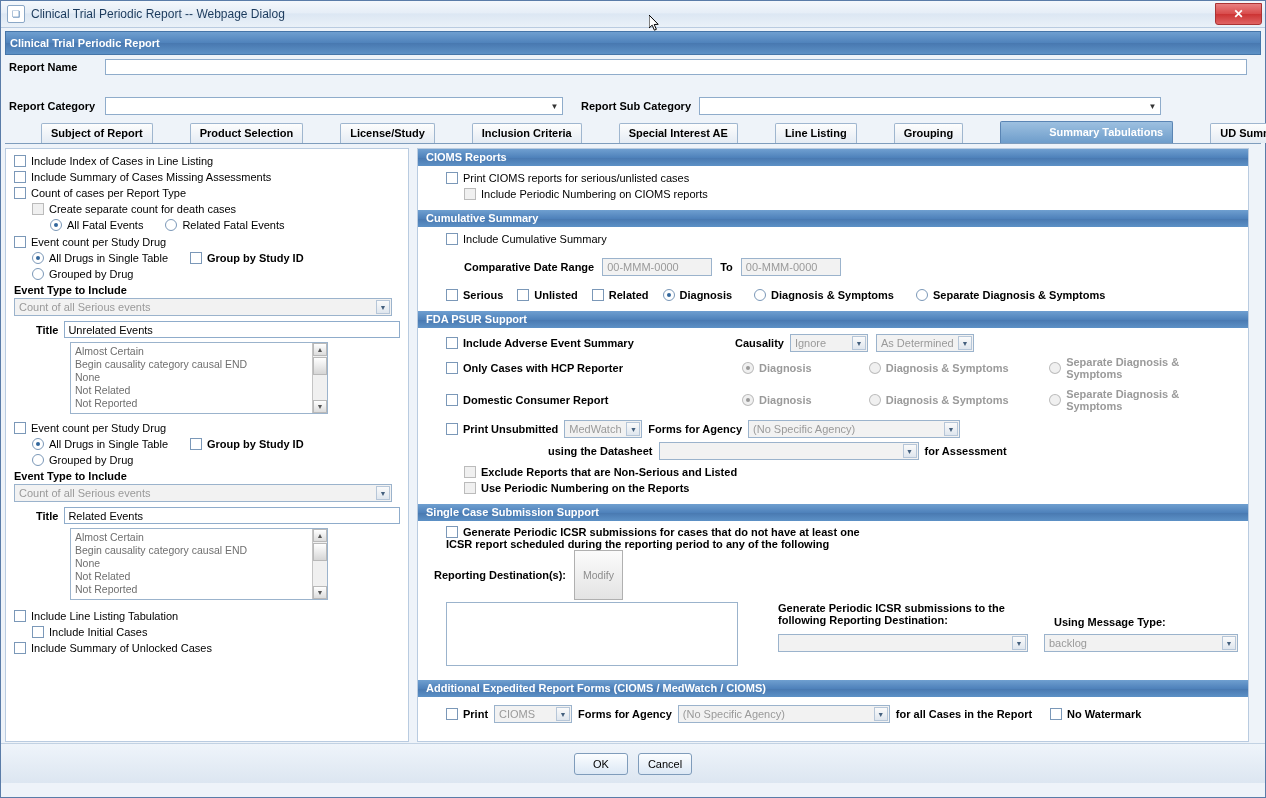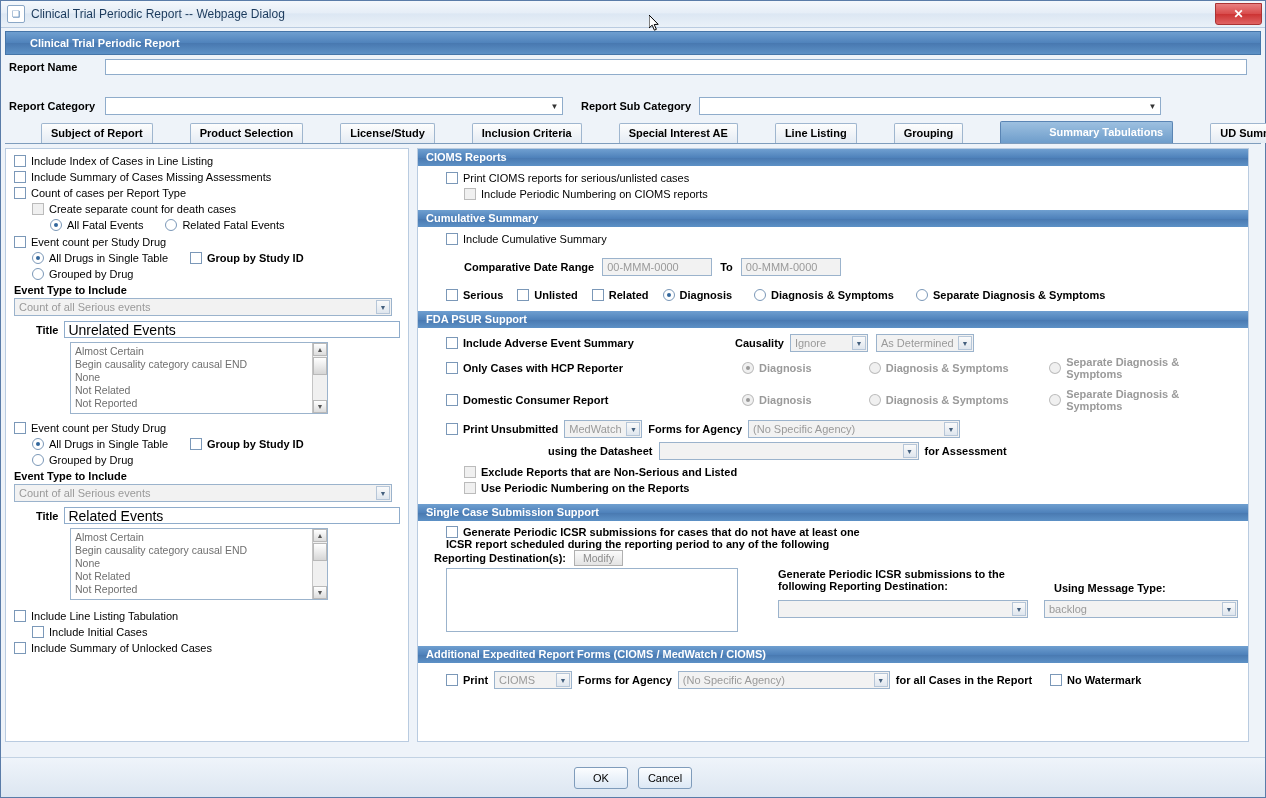--- a/index.html
+++ b/index.html
@@ -46,21 +46,21 @@
     position:absolute;left:648px;top:14px;width:12px;height:18px;
     pointer-events:none;
   }
   
   .bluehdr{
     margin:3px 4px 0 4px;
     height:22px;
     background:linear-gradient(to bottom,#6f9fd0 0%,#4f82bb 50%,#4878b0 51%,#5d91c6 100%);
     color:#fff;font-weight:bold;font-size:11px;
     display:flex;align-items:center;
-    padding-left:24px;
+    padding-left:4px;
     border:1px solid #4575a8;
   }
   
   .formrow{
     display:flex;align-items:center;
     padding:4px 8px 0 8px;
   }
   .lbl{font-weight:bold;font-size:11px;}
   input.txt{
     border:1px solid #8faccb;
@@ -187,33 +187,33 @@
   .combo .a{
     position:absolute;right:1px;top:1px;width:14px;height:14px;
     background:linear-gradient(to bottom,#fafafa,#dfe6ee);
     border:1px solid #b6c6d8;box-sizing:border-box;
     display:flex;align-items:center;justify-content:center;font-size:7px;color:#44607e;
   }
   .combo.dis{background:#f2f2f2;color:#999;}
   .combo.dis .v{color:#9a9a9a;}
   .titleinput{
     border:1px solid #8faccb;background:#fff;height:17px;width:364px;
-    font-size:14px;padding:1px 3px;box-sizing:border-box;
+    font-size:11px;padding:1px 3px;box-sizing:border-box;
     font-family:"Liberation Sans", sans-serif;
   }
   .smallbtn{
     border:1px solid #b0b0b0;background:linear-gradient(to bottom,#fbfbfb,#e3e3e3);
-    font-size:10.5px;color:#8d8d8d;padding:1px 8px;cursor:pointer;
+    font-size:10.5px;color:#8d8d8d;padding:18px 8px;cursor:pointer;
   }
   .bigbox{
     border:1px solid #9bb3cc;background:#fff;
   }
   
   .footer{
-    position:absolute;left:0;bottom:0;width:100%;height:40px;
+    position:absolute;left:0;bottom:14px;width:100%;height:40px;
     background:linear-gradient(to bottom,#eff4fa,#dce6f1);
     border-top:1px solid #c2d2e3;
     display:flex;align-items:center;justify-content:center;
     gap:10px;
     box-sizing:border-box;
   }
   .btn{
     width:52px;height:20px;
     border:1px solid #7f9cbb;border-radius:3px;
     background:linear-gradient(to bottom,#fbfdff,#dce8f5);

